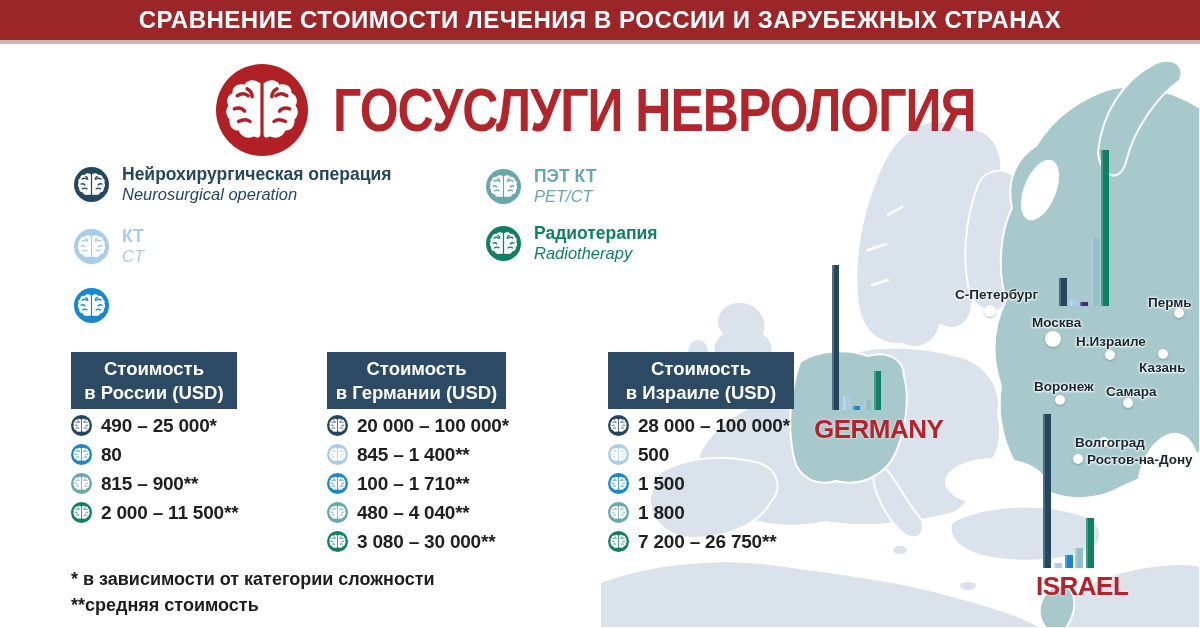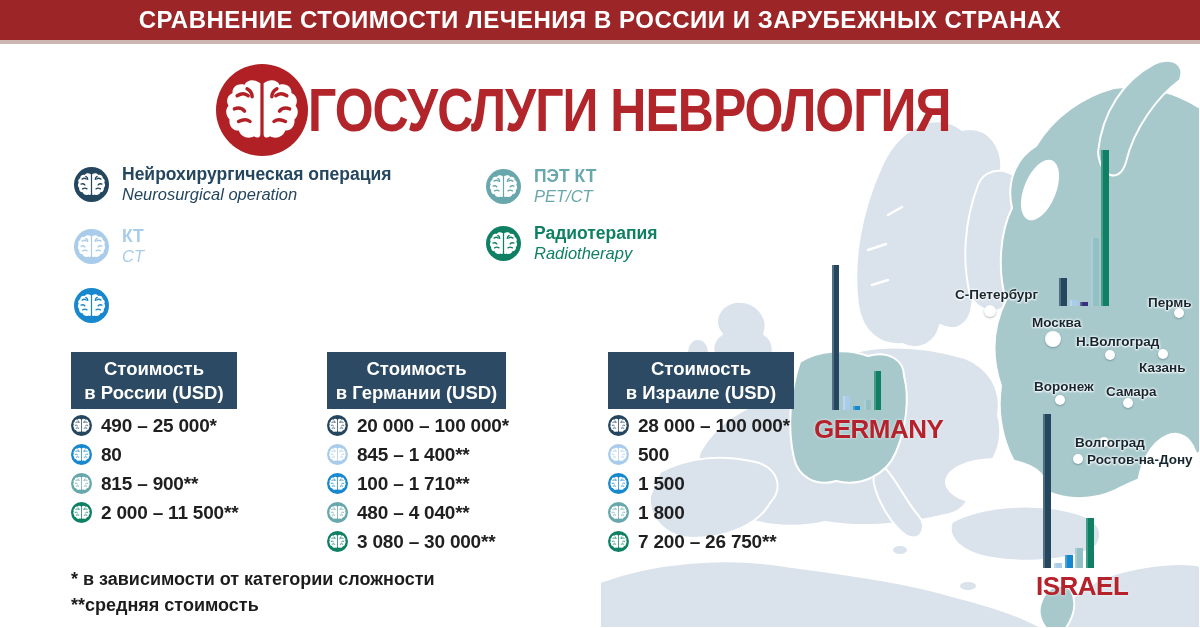--- a/index.html
+++ b/index.html
@@ -6,21 +6,21 @@
   html,body{width:1200px;height:628px}
   .stage{position:relative;width:1200px;height:628px;background:#FFFFFF;overflow:hidden;
          font-family:"Liberation Sans",sans-serif}
   
   .map-svg{position:absolute;left:0;top:0;width:1200px;height:628px;z-index:0;pointer-events:none}
   
   .banner{position:absolute;top:0;left:0;right:0;height:44px;background:#9C2528;
           border-bottom:4px solid #CDB5B2;display:flex;align-items:center;justify-content:center;z-index:7}
   .banner h1{color:#FFFFFF;font-size:24px;font-weight:bold;letter-spacing:.5px;white-space:nowrap}
   
-  .brand{position:absolute;left:216px;top:64px;display:flex;align-items:center;z-index:7}
+  .brand{position:absolute;left:216px;top:64px;display:flex;align-items:center;gap:25px;z-index:7}
   .brand .brain-badge{width:92px;height:92px}
   .brand h2{color:#B2262B;font-size:50px;font-weight:bold;letter-spacing:-1px;white-space:nowrap;
             transform:scaleY(1.22);transform-origin:left center}
   .brain-badge{display:inline-block}
   .brain-badge svg{width:100%;height:100%;display:block}
   
   .legend-col{position:absolute;z-index:7}
   .legend-left{left:74px;top:164px}
   .legend-right{left:486px;top:166px}
   .legend-item{display:flex;align-items:center;margin-bottom:22px}
@@ -134,21 +134,21 @@
       <div class="map-bar" style="left: 1064.6px; top: 555px; width: 8px; height: 13px; background: rgb(23, 135, 206);"></div>
       <div class="map-bar" style="left: 1075.4px; top: 548px; width: 8px; height: 20px; background: rgb(147, 192, 197);"></div>
       <div class="map-bar" style="left: 1086.2px; top: 518px; width: 8px; height: 50px; background: rgb(15, 128, 100);"></div>
     </div>
   <div id="cities-layer">
       <div class="city-dot" style="left: 984px; top: 305px; width: 12px; height: 12px;"></div>
       <div class="city-label" style="left: 955px; top: 287px;">С-Петербург</div>
       <div class="city-dot" style="left: 1045px; top: 331px; width: 16px; height: 16px;"></div>
       <div class="city-label" style="left: 1032px; top: 315px;">Москва</div>
       <div class="city-dot" style="left: 1105px; top: 350px; width: 10px; height: 10px;"></div>
-      <div class="city-label" style="left: 1076px; top: 334px;">Н.Волгоград</div>
+      <div class="city-label" style="left: 1076px; top: 334px;">Н.Израиле</div>
       <div class="city-dot" style="left: 1174px; top: 308px; width: 10px; height: 10px;"></div>
       <div class="city-label" style="left: 1148px; top: 295px;">Пермь</div>
       <div class="city-dot" style="left: 1158px; top: 349px; width: 10px; height: 10px;"></div>
       <div class="city-label" style="left: 1139px; top: 360px;">Казань</div>
       <div class="city-dot" style="left: 1055px; top: 395px; width: 10px; height: 10px;"></div>
       <div class="city-label" style="left: 1034px; top: 379px;">Воронеж</div>
       <div class="city-dot" style="left: 1123px; top: 398px; width: 10px; height: 10px;"></div>
       <div class="city-label" style="left: 1106px; top: 384px;">Самара</div>
       <div class="city-dot" style="left: 1099px; top: 437px; width: 10px; height: 10px;"></div>
       <div class="city-label" style="left: 1075px; top: 435px;">Волгоград</div>

